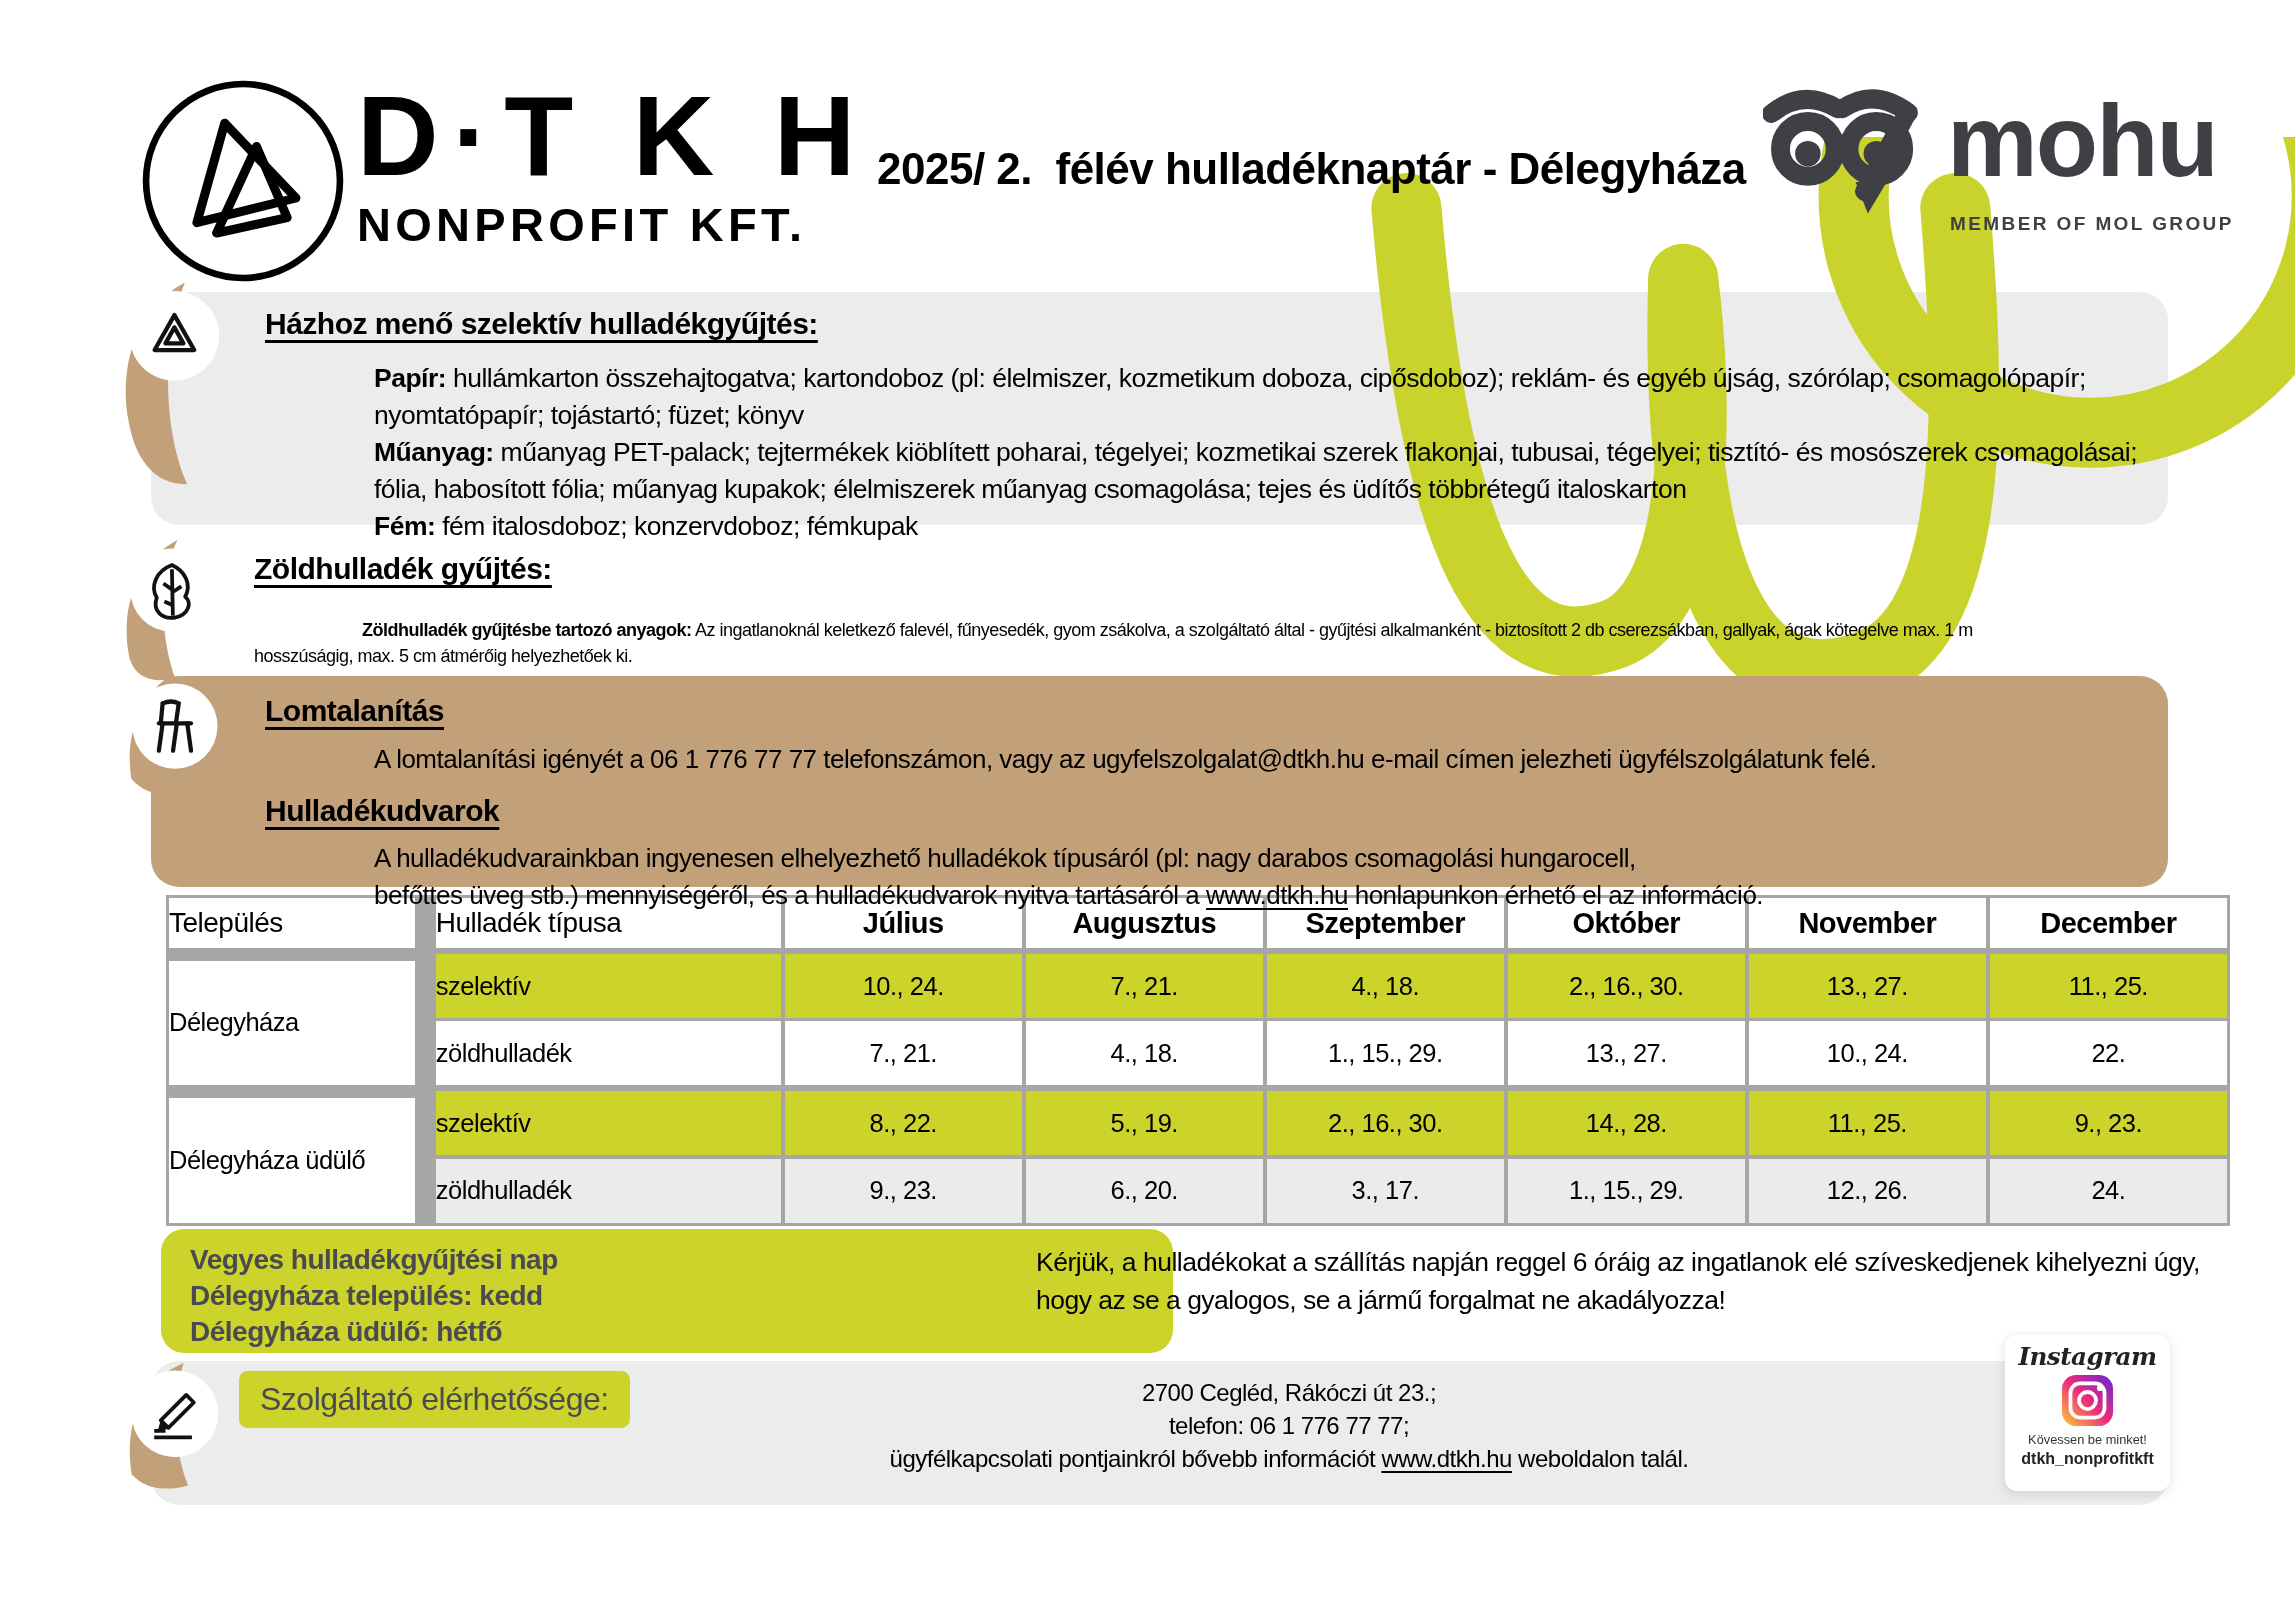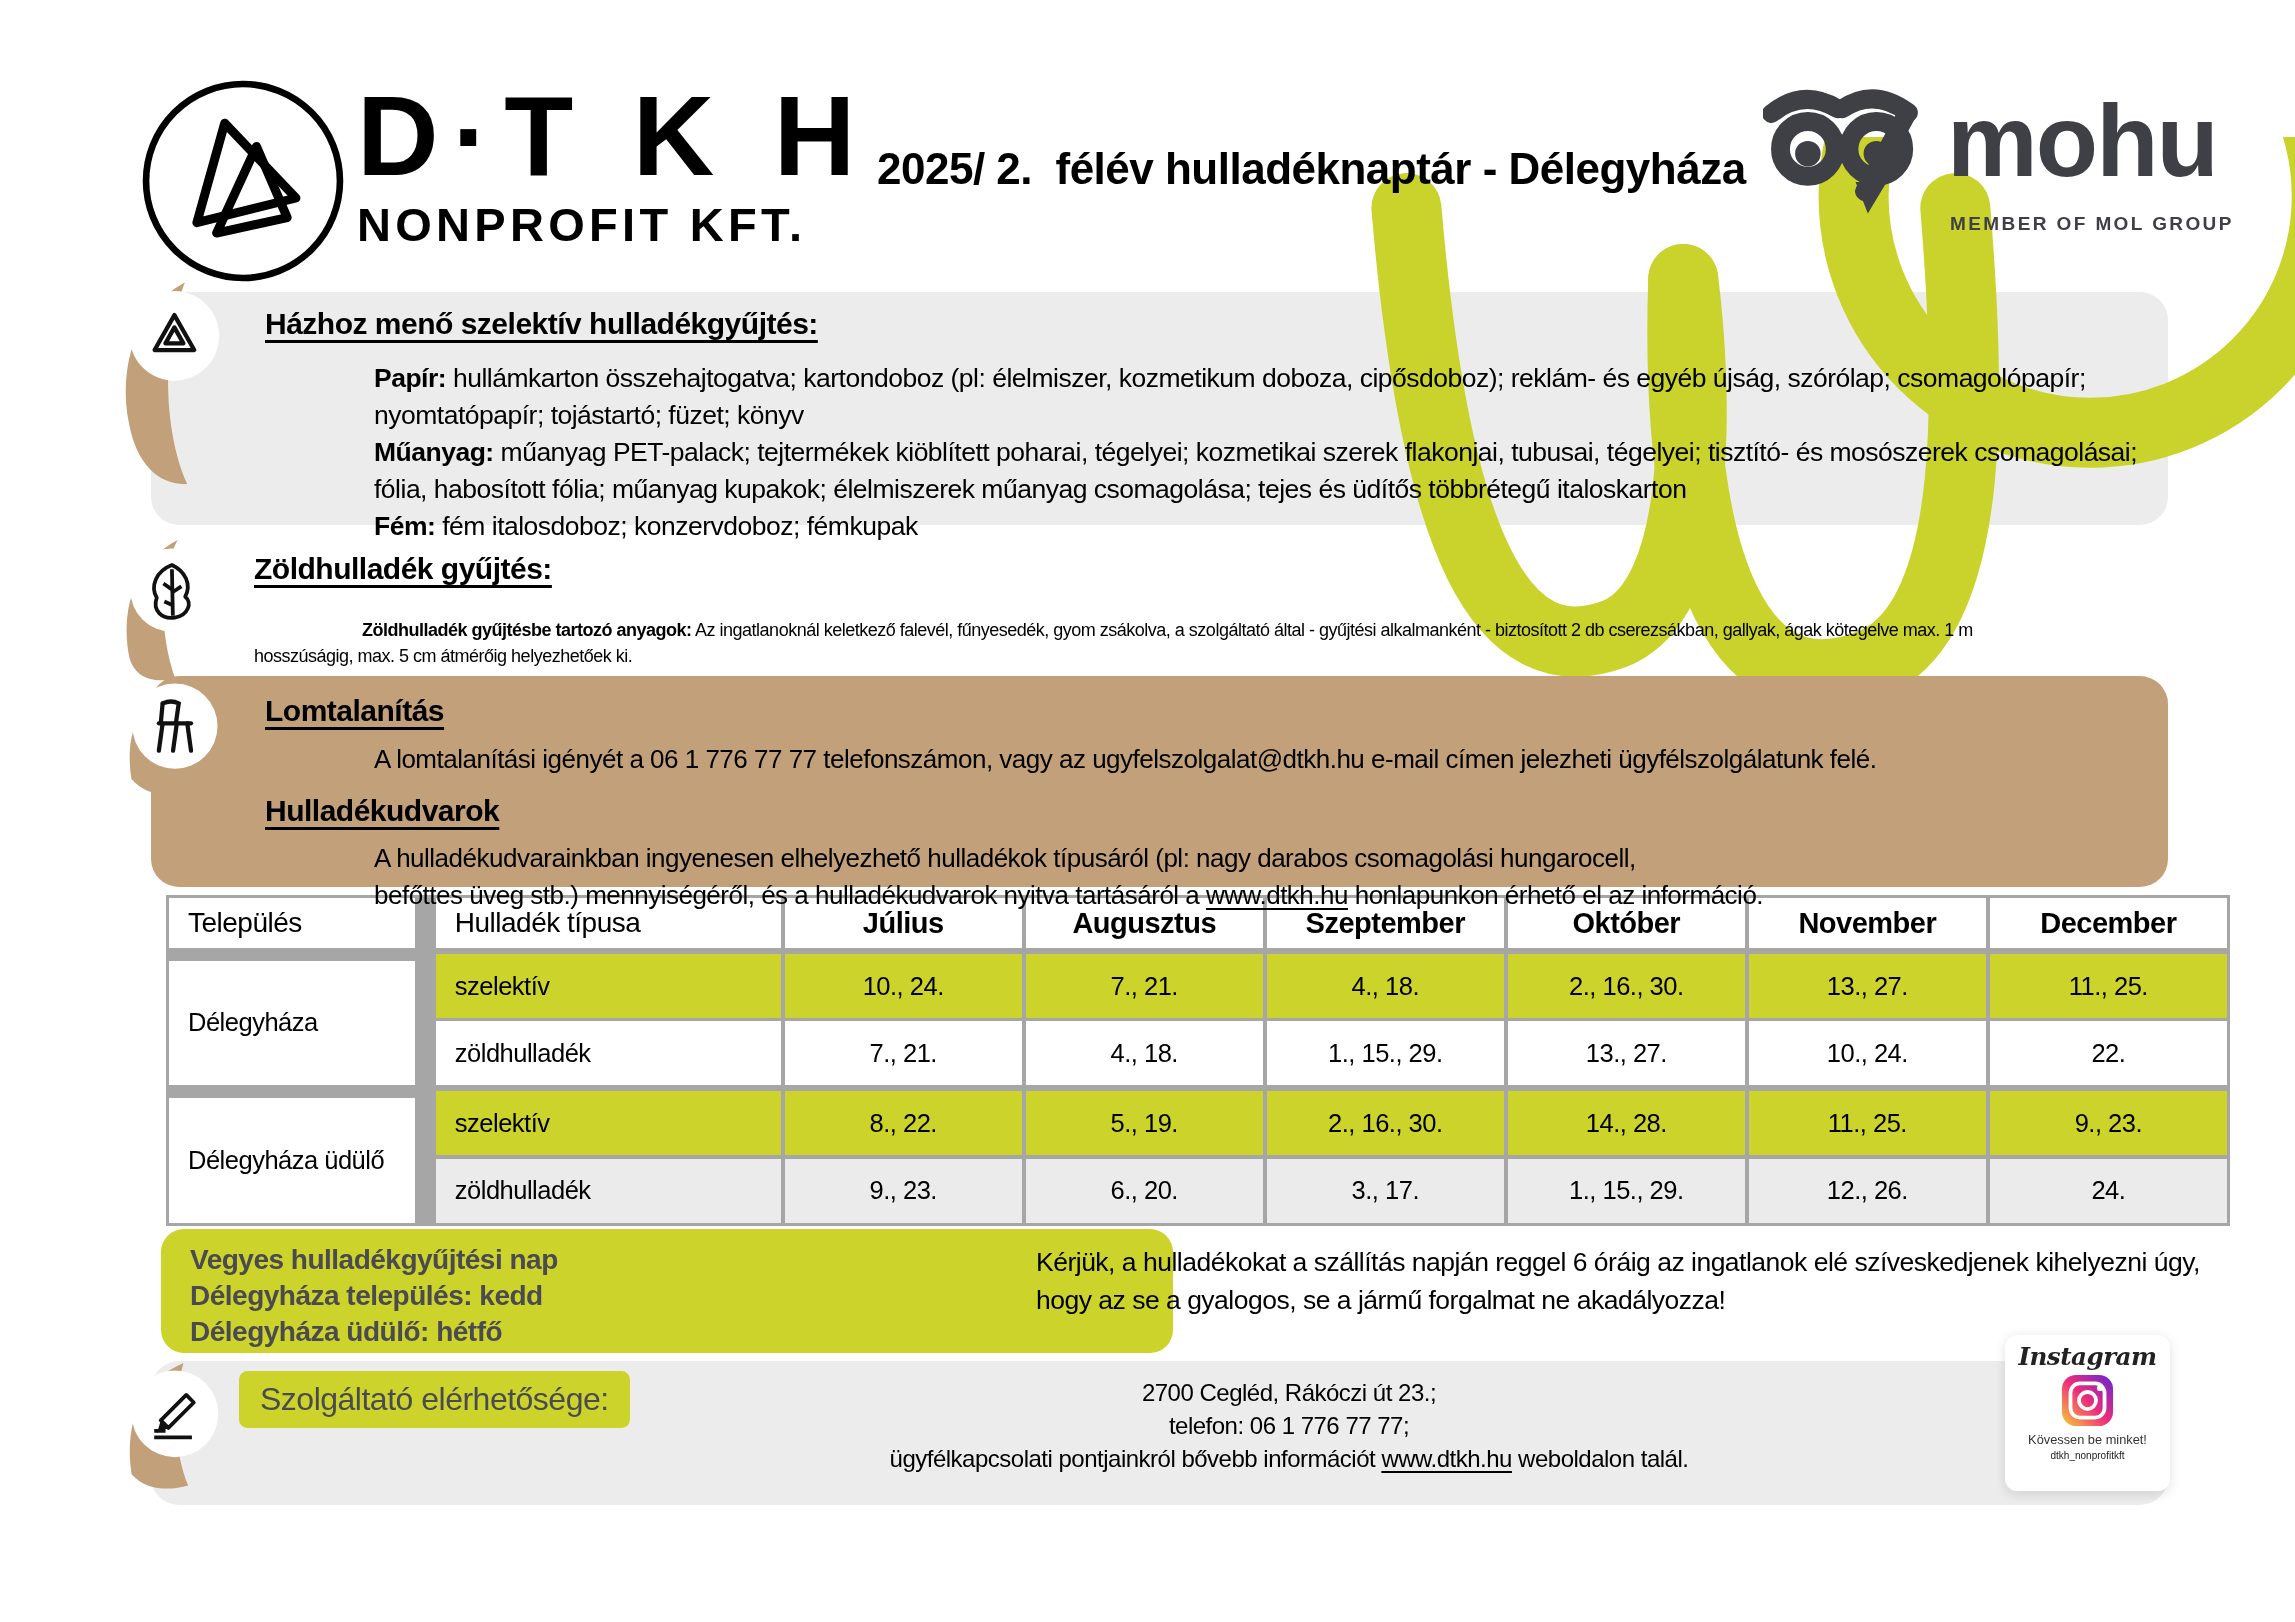--- a/index.html
+++ b/index.html
@@ -42,21 +42,21 @@
   
   .badge{position:absolute;z-index:3;}
 
   
   #cal{position:absolute;left:166px;top:895px;width:2058px;z-index:2;background:#a6a6a6;border:3.3px solid #a6a6a6;
        display:grid;grid-template-columns:246px 362px repeat(6,1fr);
        grid-template-rows:50px 6.1px 64px 3.3px 64px 6.1px 64px 3.3px 64px;column-gap:3.8px;}
   .cell{background:#fff;display:flex;align-items:center;justify-content:center;font-size:25.5px;}
   .hdr{font-size:28px;}
   .mo{font-weight:bold;font-size:29px;}
-  .leftal{justify-content:flex-start;padding-left:19px;}
+  .leftal{justify-content:flex-start;}
   .lime{background:#ccd32b;}
   .grayrow{background:#ebebeb;}
   .rh{grid-row:1;} .r1{grid-row:3;} .r2{grid-row:5;} .r3{grid-row:7;} .r4{grid-row:9;}
   .s1{grid-row:3/6;} .s2{grid-row:7/10;}
   .c1{grid-column:1;} .c2{grid-column:2;margin-left:17px;} .c3{grid-column:3;} .c4{grid-column:4;}
   .c5{grid-column:5;} .c6{grid-column:6;} .c7{grid-column:7;} .c8{grid-column:8;}
   .settle{line-height:1.25;margin-top:7px;}
 
   
   #mixed-box{position:absolute;left:161px;top:1229px;width:1012px;height:124px;background:#ccd32b;border-radius:23px;
@@ -66,21 +66,21 @@
 
   #footer-label{position:absolute;left:239px;top:1371px;z-index:3;background:#ccd32b;border-radius:8.5px;
                 padding:10px 21px;font-size:32px;font-weight:normal;color:#4a4a50;}
   #footer-center{position:absolute;left:733px;top:1376px;width:1112px;z-index:3;text-align:center;
                  font-size:24px;line-height:1.38;}
   #insta-card{position:absolute;left:2005px;top:1335px;width:165px;height:156px;background:#fff;border-radius:12.3px;
               z-index:3;box-shadow:0 2.8px 11.4px rgba(0,0,0,.12);display:flex;flex-direction:column;align-items:center;}
   #insta-title{font-family:"DejaVu Serif","Liberation Serif",serif;font-style:italic;font-weight:bold;
                font-size:24.6px;margin-top:6.6px;color:#222;}
   #insta-cta{font-size:12.8px;color:#333;margin-top:4.7px;letter-spacing:0;}
-  #insta-handle{font-size:10px;font-weight:normal;color:#222;margin-top:2.8px;letter-spacing:0;}
+  #insta-handle{font-size:16px;font-weight:bold;color:#222;margin-top:2.8px;letter-spacing:0;}
 </style>
 </head>
 <body>
 
 <div id="page">
 
   <div id="box-selective" class="roundbox"></div>
 
   <svg id="swoosh" width="1041" height="620" viewBox="0 0 2200 1310">
     <g fill="none" stroke="#c9d32c" stroke-width="148" stroke-linecap="round">

